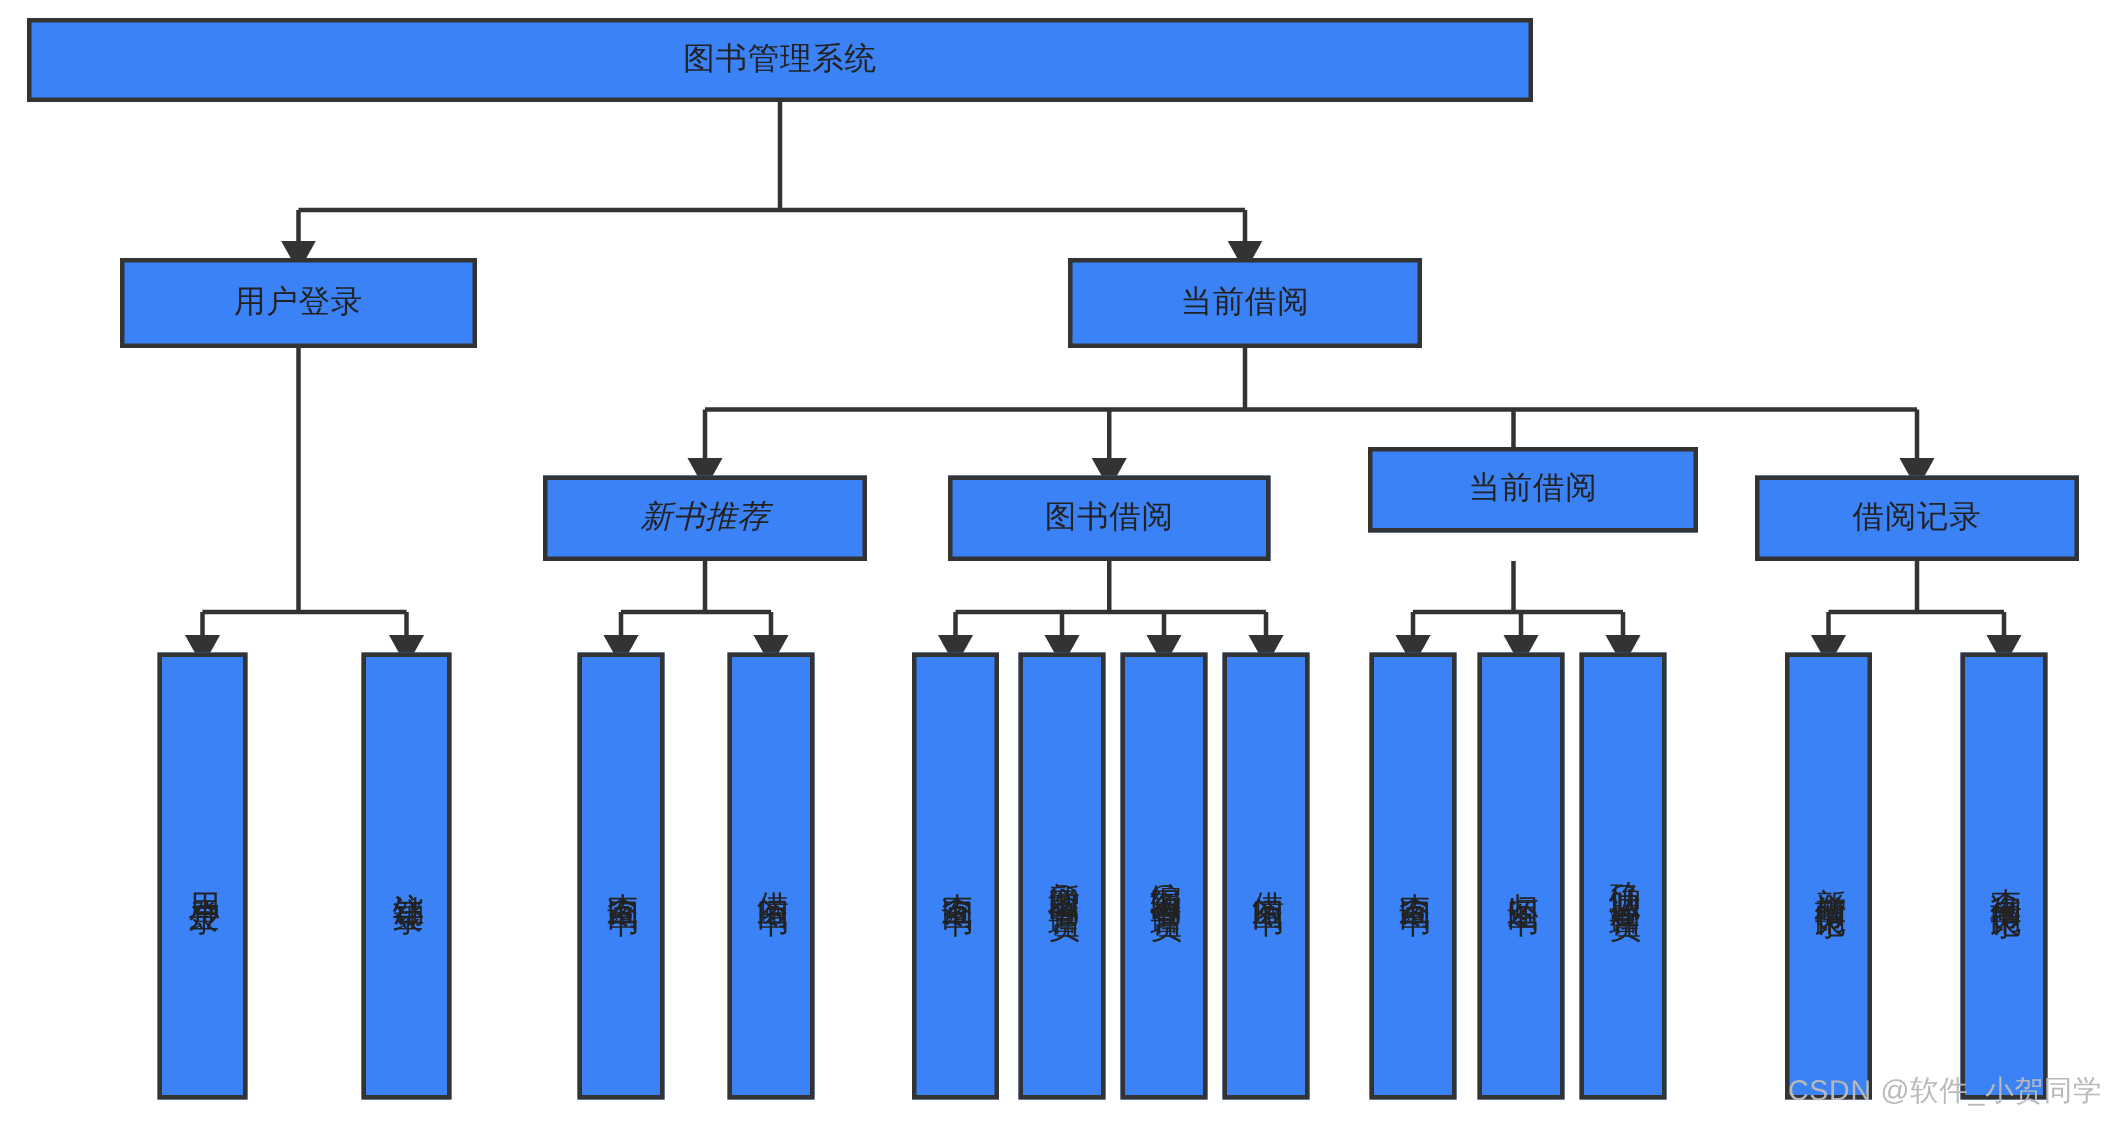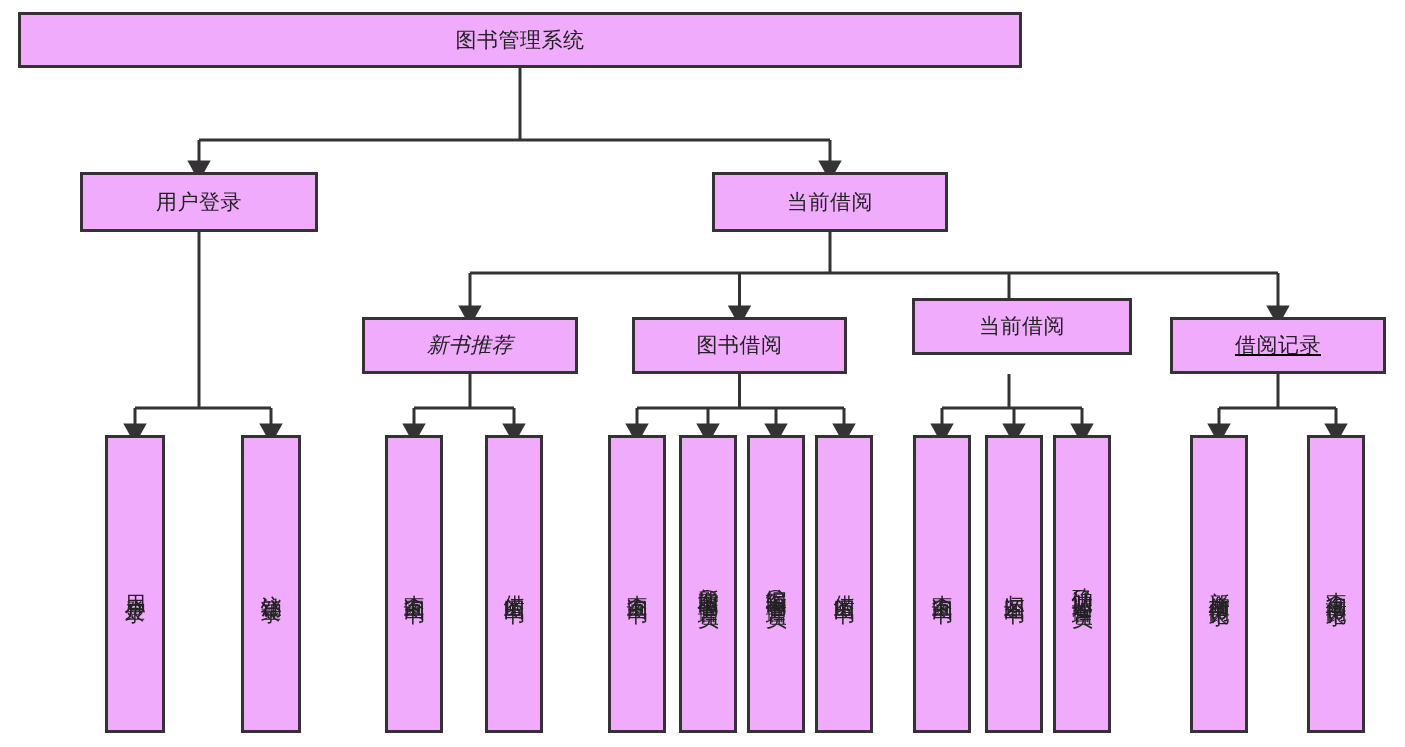--- a/index.html
+++ b/index.html
@@ -21,21 +21,21 @@
     position: absolute;
     left: 0;
     top: 0;
     width: 1405px;
     height: 747px;
   }
   .node-box {
     position: absolute;
     box-sizing: border-box;
     border: 3px solid #333333;
-    background: #f0abfc;
+    background: #3b82f6;
     display: flex;
     align-items: center;
     justify-content: center;
     overflow: hidden;
   }
   .node-label {
     color: #222222;
     font-size: 21px;
     line-height: 1.08;
     letter-spacing: 0.5px;
@@ -117,21 +117,21 @@
       </div>
       <div class="node-box" style="left: 362px; top: 317px; width: 216px; height: 57px; font-style: italic;">
         <span class="node-label">新书推荐</span>
       </div>
       <div class="node-box" style="left: 632px; top: 317px; width: 215px; height: 57px;">
         <span class="node-label">图书借阅</span>
       </div>
       <div class="node-box" style="left: 901px; top: 298px; width: 220px; height: 57px; margin-left: 11px;">
         <span class="node-label">当前借阅</span>
       </div>
-      <div class="node-box" style="left: 1170px; top: 317px; width: 216px; height: 57px; text-decoration: underline;">
+      <div class="node-box" style="left: 1170px; top: 317px; width: 216px; height: 57px;">
         <span class="node-label">借阅记录</span>
       </div>
       <div class="node-box vertical" style="left: 105px; top: 435px; width: 60px; height: 298px;">
         <span class="node-label">用户登录</span>
       </div>
       <div class="node-box vertical" style="left: 241px; top: 435px; width: 60px; height: 298px;">
         <span class="node-label">注销登录</span>
       </div>
       <div class="node-box vertical" style="left: 385px; top: 435px; width: 58px; height: 298px;">
         <span class="node-label">查询图书</span>
@@ -161,14 +161,15 @@
         <span class="node-label">确认归还（管理员）</span>
       </div>
       <div class="node-box vertical" style="left: 1190px; top: 435px; width: 58px; height: 298px;">
         <span class="node-label">新增借阅记录</span>
       </div>
       <div class="node-box vertical" style="left: 1307px; top: 435px; width: 58px; height: 298px;">
         <span class="node-label">查询借阅记录</span>
       </div>
     </div>
 
+  <div class="watermark" style="left: 1192px; top: 714px; color: rgb(185, 185, 185);">CSDN @软件_小贺同学</div>
 
 </div>
 
 </body></html>

